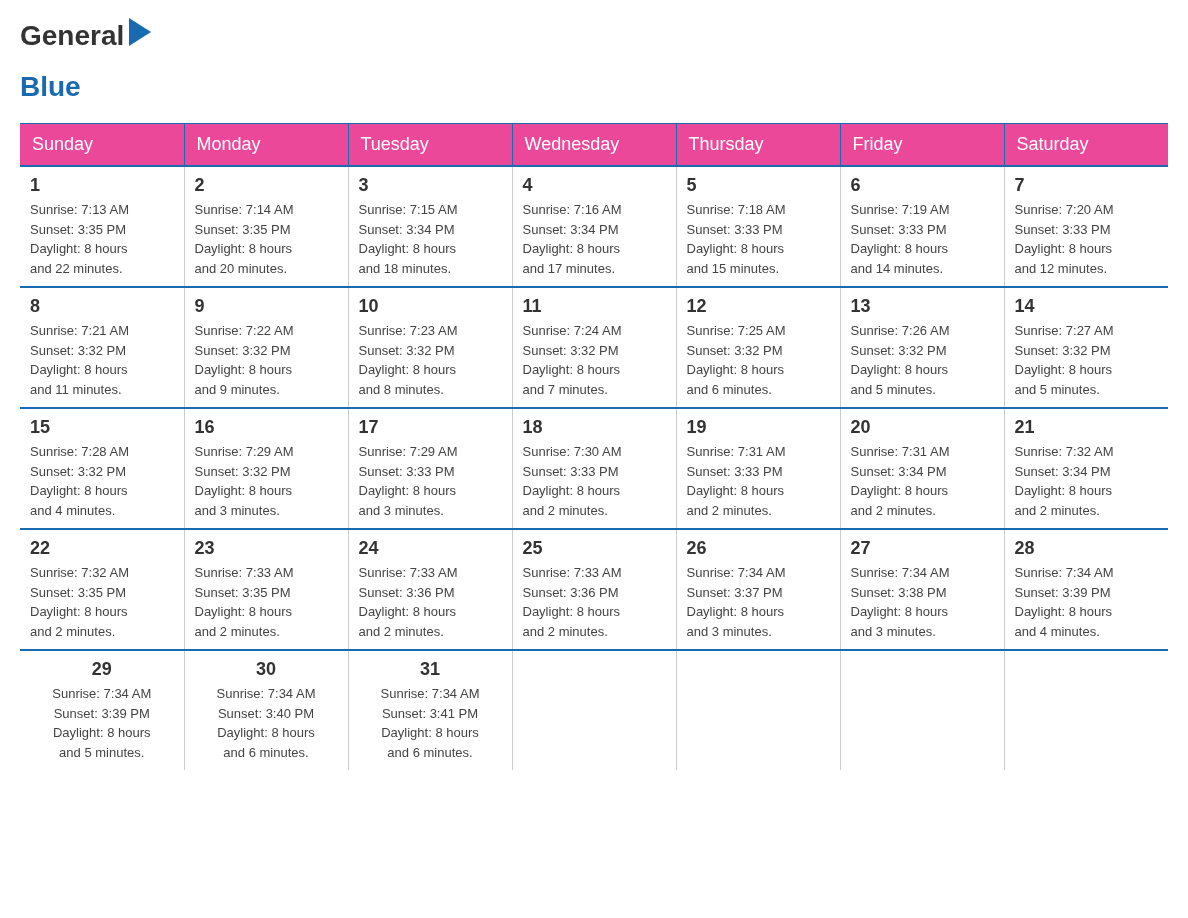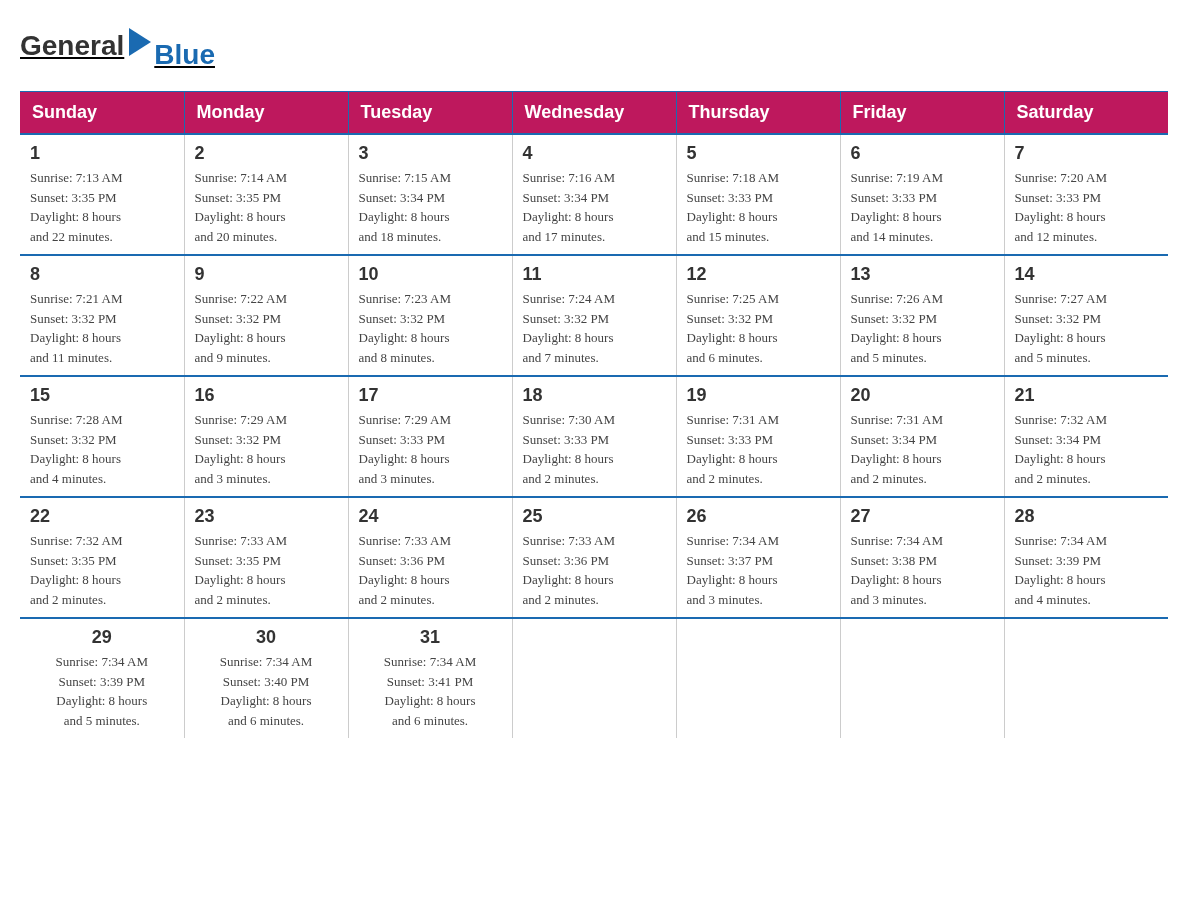--- a/index.html
+++ b/index.html
@@ -36,21 +36,21 @@
       height: 0;
       border-left: 14px solid transparent;
       border-right: 14px solid transparent;
       border-bottom: 22px solid #1a6ab1;
       transform: rotate(90deg);
       margin-left: 2px;
       margin-top: -8px;
     }
     .logo-wrapper {
       display: flex;
-      text-decoration: underline;
+      flex-direction: column;
     }
     .logo-row {
       display: flex;
       align-items: center;
     }
     .title-section {
       text-align: right;
     }
     .month-title {
       font-size: 52px;
@@ -61,26 +61,26 @@
     .location-title {
       font-size: 22px;
       color: #555;
       margin-top: 4px;
     }
     .calendar {
       width: 100%;
       border-collapse: collapse;
     }
     .calendar th {
-      background-color: #be185d;
+      background-color: #ec4899;
       color: white;
       padding: 10px 12px;
       text-align: left;
       font-size: 18px;
-      font-weight: bold;
+      font-weight: normal;
       border: 1px solid #1a6ab1;
       margin-left: 48px;
     }
     .calendar td {
       border: 1px solid #ccc;
       border-top: 2px solid #1a6ab1;
       vertical-align: top;
       padding: 8px 10px;
       width: calc(100% / 7);
       min-height: 110px;
@@ -94,21 +94,20 @@
     .day-number {
       font-size: 18px;
       font-weight: bold;
       color: #333;
       margin-bottom: 4px;
     }
     .day-info {
       font-size: 13px;
       color: #444;
       line-height: 1.5;
-      font-family: Liberation Serif, serif;
     }
     .calendar tbody tr:last-child td {
       border-bottom: none;
       text-align: center;
     }
     .calendar thead tr th:first-child {
       border-left: none;
     }
     .calendar thead tr th:last-child {
       border-right: none;

